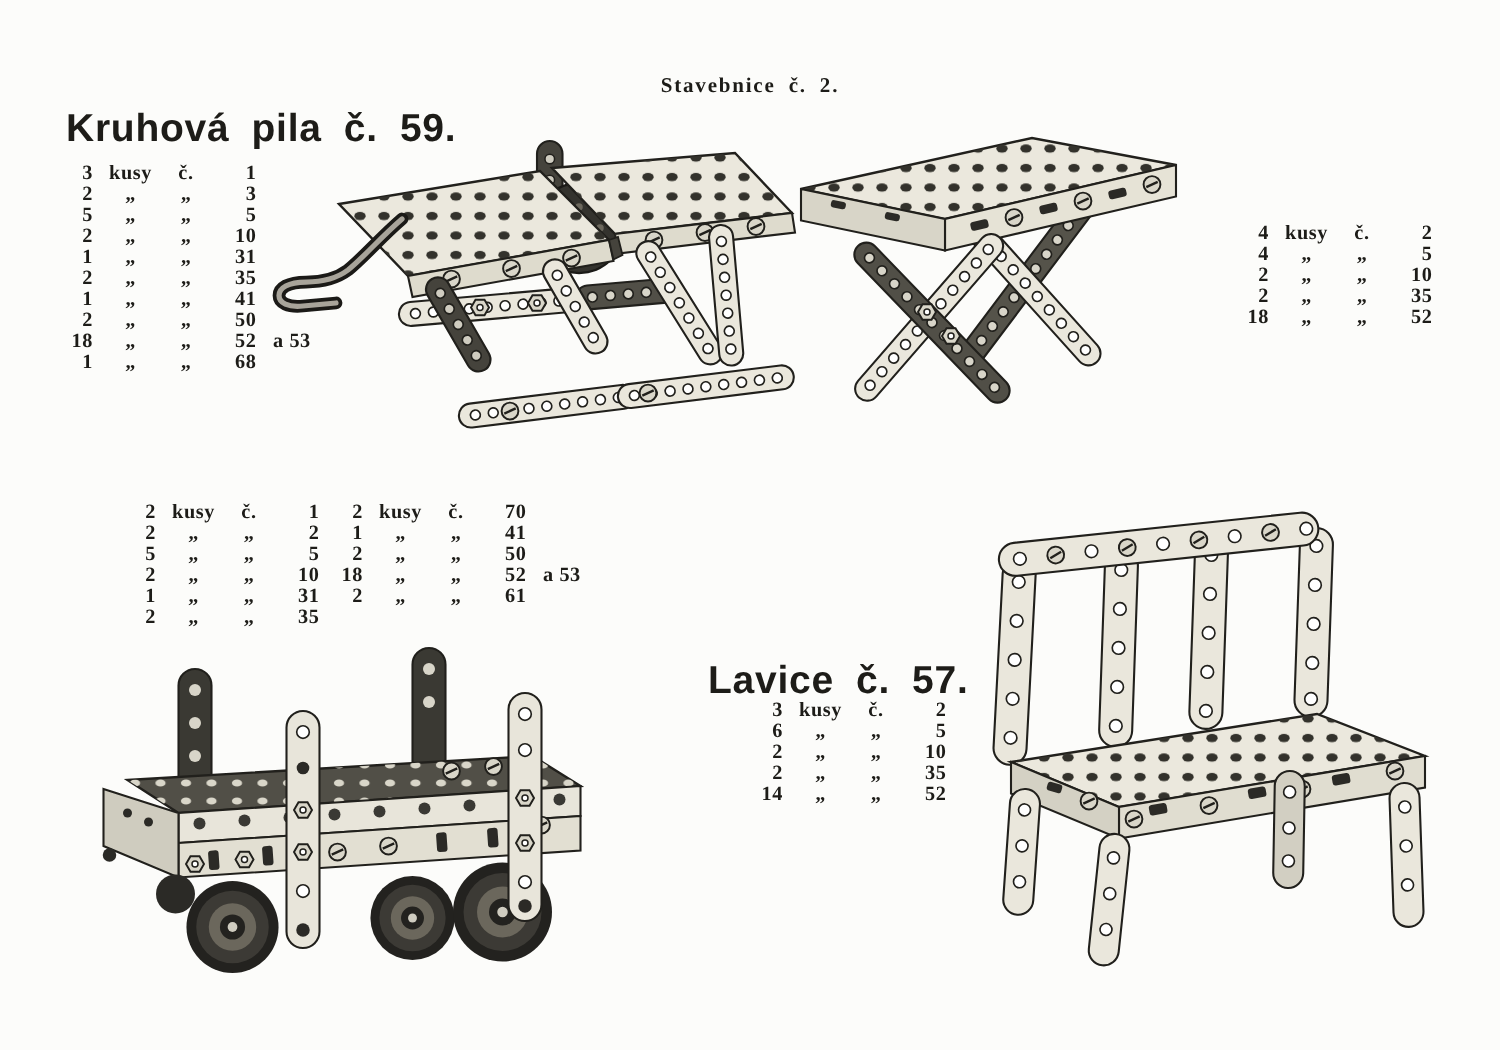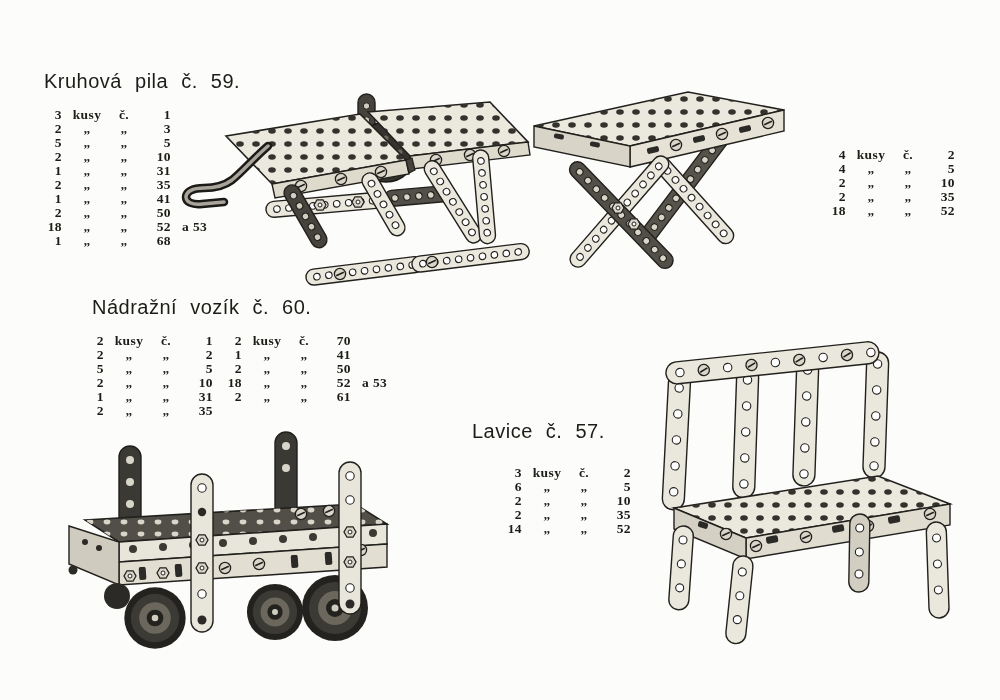--- a/index.html
+++ b/index.html
@@ -1,21 +1,21 @@
 <!DOCTYPE html>
 <html><head>
 <meta charset="utf-8">
 <style>
   html,body { margin:0; padding:0; background:#fcfcfa; }
   .page { position:relative; width:1000px; height:700px; background:#fcfcfa; overflow:hidden;
           color:#1d1c18; font-family:"Liberation Serif", serif; }
   .center-head { position:absolute; left:0; top:50px; width:1000px; text-align:center;
           font:700 14px "Liberation Serif", serif; letter-spacing:1.2px; word-spacing:4px; }
-  .sec-title { position:absolute; font-family:"Liberation Sans", sans-serif; font-weight:400;
-          font-size:20px; letter-spacing:0.5px; word-spacing:7px; white-space:nowrap; }
+  .sec-title { position:absolute; font-family:"Liberation Sans", sans-serif; font-weight:700;
+          font-size:26px; letter-spacing:0.5px; word-spacing:7px; white-space:nowrap; }
   .parts { position:absolute; font:700 13.5px "Liberation Serif", serif; letter-spacing:0.4px; }
   .prow { display:grid; grid-template-columns:26px 40px 24px 30px auto; column-gap:5px;
           line-height:14px; white-space:nowrap; }
   .c-qty { text-align:right; }
   .c-m   { text-align:center; }
   .c-num { text-align:right; }
   .c-sfx { text-align:center; padding-left:6px; }
   .illus { position:absolute; }
   .sbody { fill:var(--body,#eae7dc); stroke:#21201c; stroke-width:1.4; }
   .shole { fill:var(--hole,#ffffff); stroke:#21201c; stroke-width:1.1; }
@@ -89,20 +89,21 @@
         <circle r="26" fill="#3c3a35"></circle>
       <circle r="17" fill="#6b675c"></circle>
         <circle r="9" fill="#23221f"></circle>
         <circle r="3.5" fill="#cfccc0"></circle>
       </g>
   </defs>
 </svg>
 
 <div class="page">
 
+  <div class="center-head">Stavebnice č. 2.</div>
 
   <div class="sec-title" style="left:44px; top:70px;">Kruhová pila č. 59.</div>
 
   <div class="parts" style="left:36px; top:108px;">
     <div class="prow">
         <span class="c-qty">3</span>
         <span class="c-m">kusy</span>
         <span class="c-m">č.</span>
         <span class="c-num">1</span>
       </div>
@@ -264,21 +265,20 @@
         <span class="c-num">35</span>
       </div>
     <div class="prow">
         <span class="c-qty">18</span>
         <span class="c-m">„</span>
         <span class="c-m">„</span>
         <span class="c-num">52</span>
       </div>
   </div>
 
-  <div class="sec-title" style="left:92px; top:296px;">Nádražní vozík č. 60.</div>
 
   <div class="parts" style="left:78px; top:334px;">
     <div class="prow">
         <span class="c-qty">2</span>
         <span class="c-m">kusy</span>
         <span class="c-m">č.</span>
         <span class="c-num">1</span>
       </div>
     <div class="prow">
         <span class="c-qty">2</span>
@@ -411,21 +411,21 @@
         <circle cx="0" cy="14" r="4.2" fill="#fff" stroke="#21201c" stroke-width="1.1"></circle>
         <circle cx="0" cy="38" r="4.2" fill="#fff" stroke="#21201c" stroke-width="1.1"></circle>
         <use href="#nut" transform="translate(0,70)"></use>
           <use href="#nut" transform="translate(0,100)"></use>
         <circle cx="0" cy="126" r="4.2" fill="#fff" stroke="#21201c" stroke-width="1.1"></circle>
         <circle cx="0" cy="142" r="4.5" fill="#2b2a26"></circle>
         </g>
     </g>
   </svg>
 
-  <div class="sec-title" style="left:472px; top:420px;">Lavice č. 57.</div>
+  <div class="sec-title" style="left:472px; top:438px;">Lavice č. 57.</div>
 
   <div class="parts" style="left:496px; top:466px;">
     <div class="prow">
         <span class="c-qty">3</span>
         <span class="c-m">kusy</span>
         <span class="c-m">č.</span>
         <span class="c-num">2</span>
       </div>
     <div class="prow">
         <span class="c-qty">6</span>

